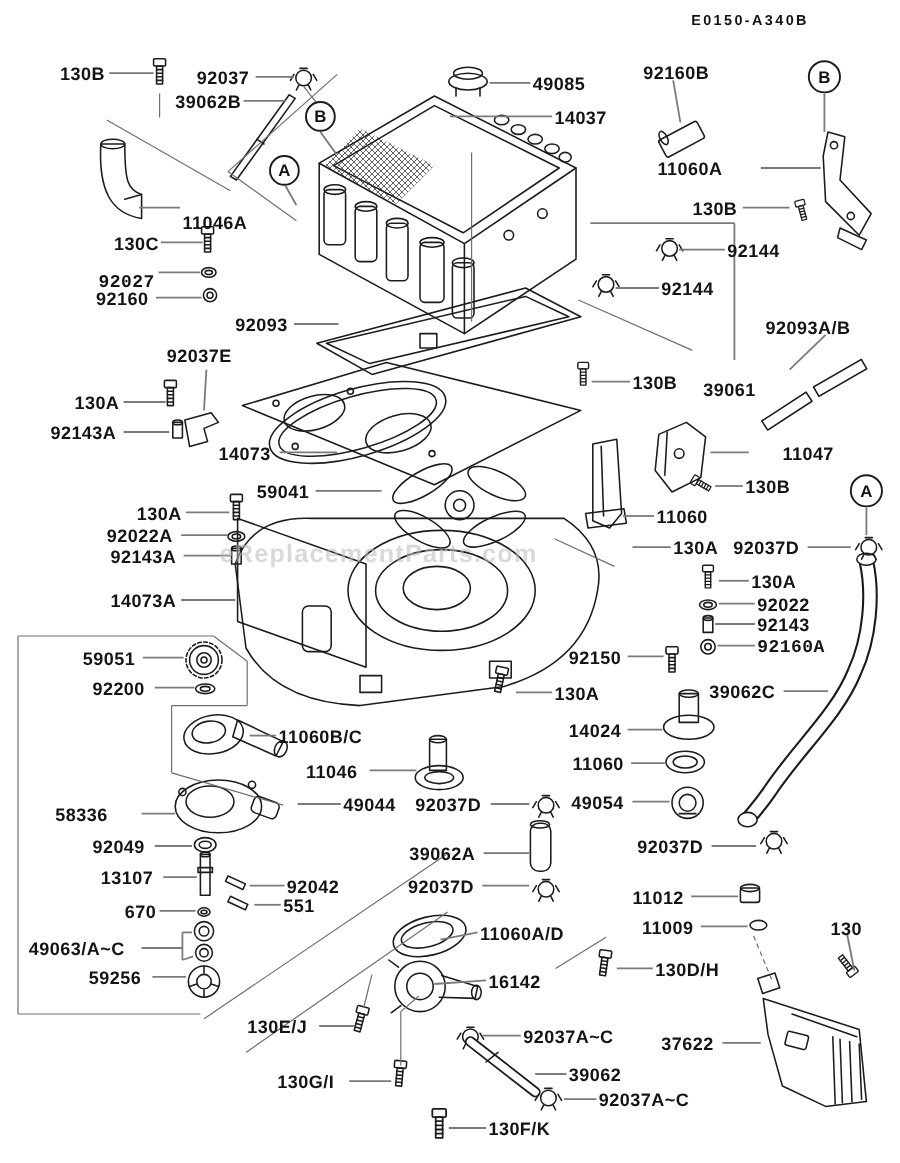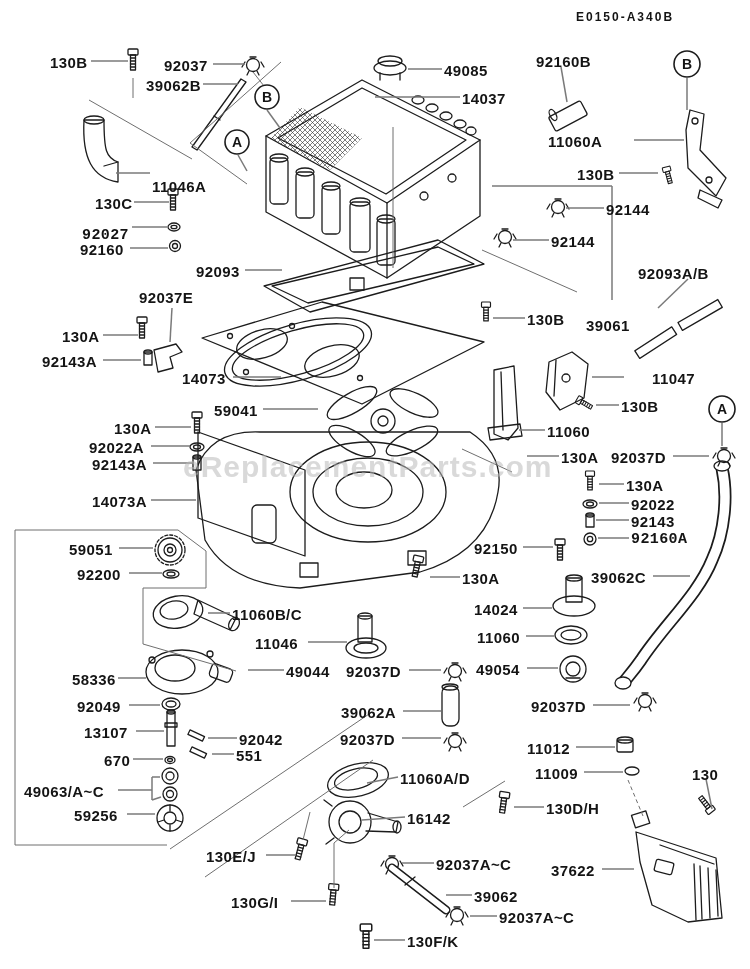--- a/index.html
+++ b/index.html
@@ -3,21 +3,21 @@
 <meta charset="utf-8">
 <style>
   html,body{margin:0;padding:0;background:#ffffff;}
   .stage{position:relative;width:750px;height:969px;background:#fff;overflow:hidden;
          font-family:"Liberation Sans",sans-serif;}
   .stage svg{position:absolute;left:0;top:0;}
   .part-label{position:absolute;white-space:nowrap;font-weight:700;font-size:15px;
               line-height:1;color:#141414;letter-spacing:0.4px;}
   .diagram-title{position:absolute;left:576px;top:10px;font-weight:700;font-size:12px;
                  letter-spacing:2px;color:#141414;}
-  .watermark{position:absolute;left:183px;top:450px;font-weight:700;font-size:30px;
+  .watermark{position:absolute;left:183px;top:450px;font-weight:700;font-size:21px;
              letter-spacing:1px;color:rgba(185,185,185,0.55);}
   .labels-layer{position:absolute;left:0;top:0;width:100%;height:100%;}
   
   .part{stroke:#1c1c1c;stroke-width:1.3;fill:none;stroke-linejoin:round;stroke-linecap:round;}
   .partfill{stroke:#1c1c1c;stroke-width:1.3;fill:#fff;stroke-linejoin:round;}
   .leader{stroke:#7a7a7a;stroke-width:1.5;}
   .construction{stroke:#6f6f6f;stroke-width:1;fill:none;}
   .marker-circle{stroke:#1c1c1c;stroke-width:1.6;fill:#fff;}
   .marker-letter{font-family:"Liberation Sans",sans-serif;font-weight:700;font-size:14px;fill:#141414;}
 </style>
@@ -531,21 +531,21 @@
       <div class="part-label" style="left: 474px; top: 541px;">92150</div>
       <div class="part-label" style="left: 462px; top: 571px;">130A</div>
       <div class="part-label" style="left: 591px; top: 570px;">39062C</div>
       <div class="part-label" style="left: 474px; top: 602px;">14024</div>
       <div class="part-label" style="left: 232px; top: 607px;">11060B/C</div>
       <div class="part-label" style="left: 255px; top: 636px;">11046</div>
       <div class="part-label" style="left: 477px; top: 630px;">11060</div>
       <div class="part-label" style="left: 286px; top: 664px;">49044</div>
       <div class="part-label" style="left: 346px; top: 664px;">92037D</div>
       <div class="part-label" style="left: 476px; top: 662px;">49054</div>
-      <div class="part-label" style="left: 72px; top: 672px;">58336</div>
+      <div class="part-label" style="left: 46px; top: 672px;">58336</div>
       <div class="part-label" style="left: 77px; top: 699px;">92049</div>
       <div class="part-label" style="left: 341px; top: 705px;">39062A</div>
       <div class="part-label" style="left: 531px; top: 699px;">92037D</div>
       <div class="part-label" style="left: 84px; top: 725px;">13107</div>
       <div class="part-label" style="left: 239px; top: 732px;">92042</div>
       <div class="part-label" style="left: 340px; top: 732px;">92037D</div>
       <div class="part-label" style="left: 527px; top: 741px;">11012</div>
       <div class="part-label" style="left: 104px; top: 753px;">670</div>
       <div class="part-label" style="left: 236px; top: 748px;">551</div>
       <div class="part-label" style="left: 535px; top: 766px;">11009</div>

